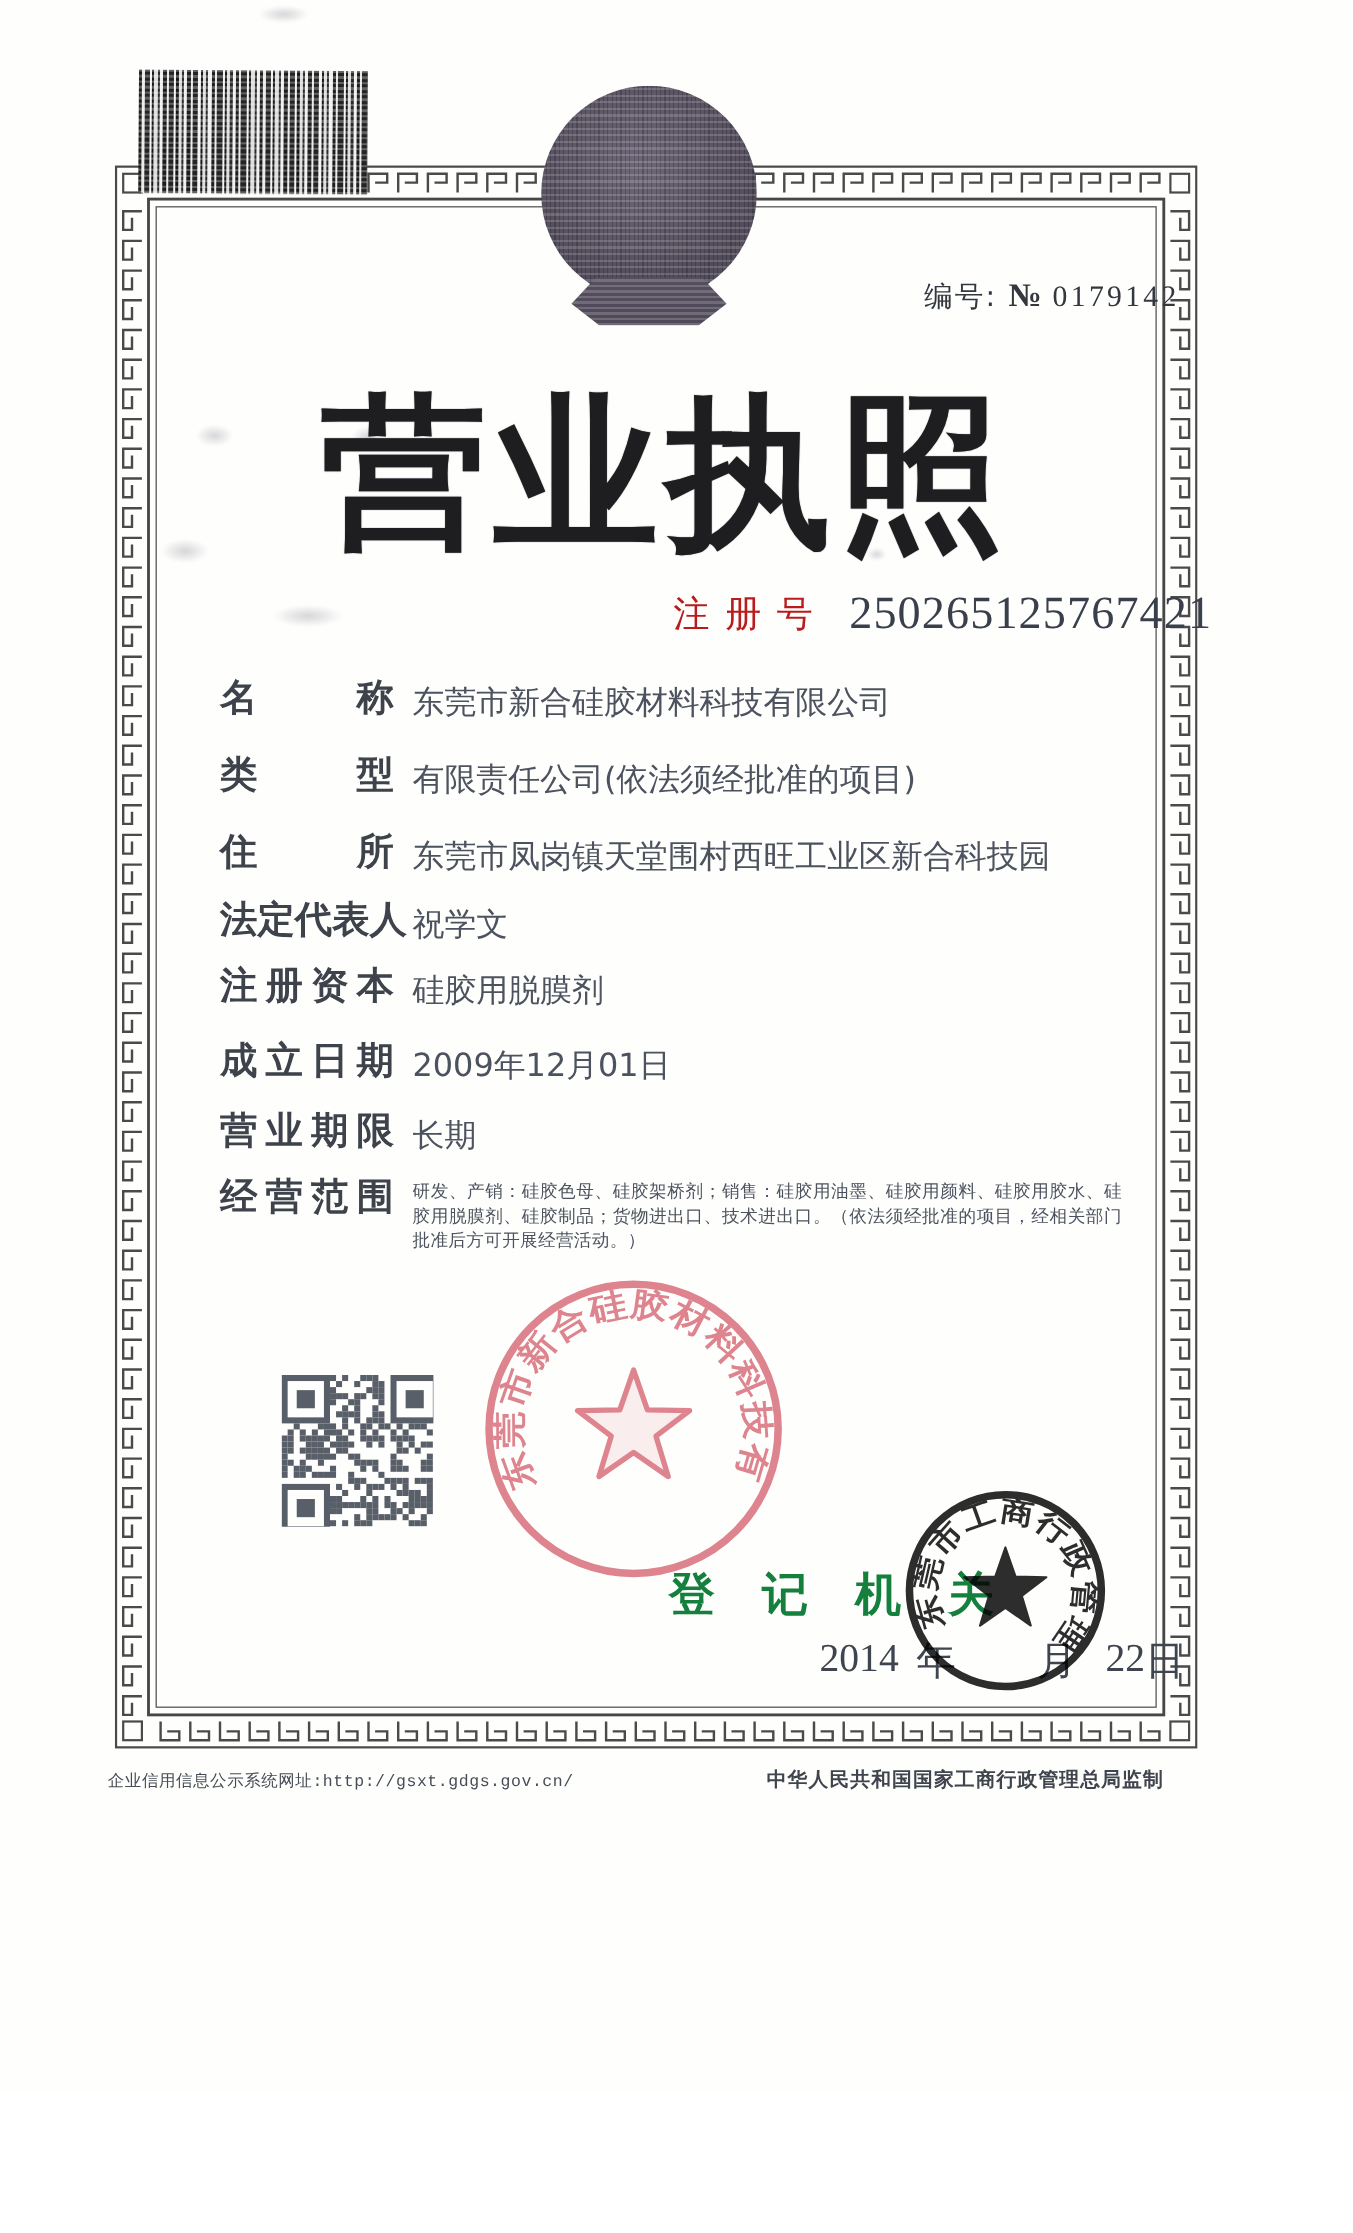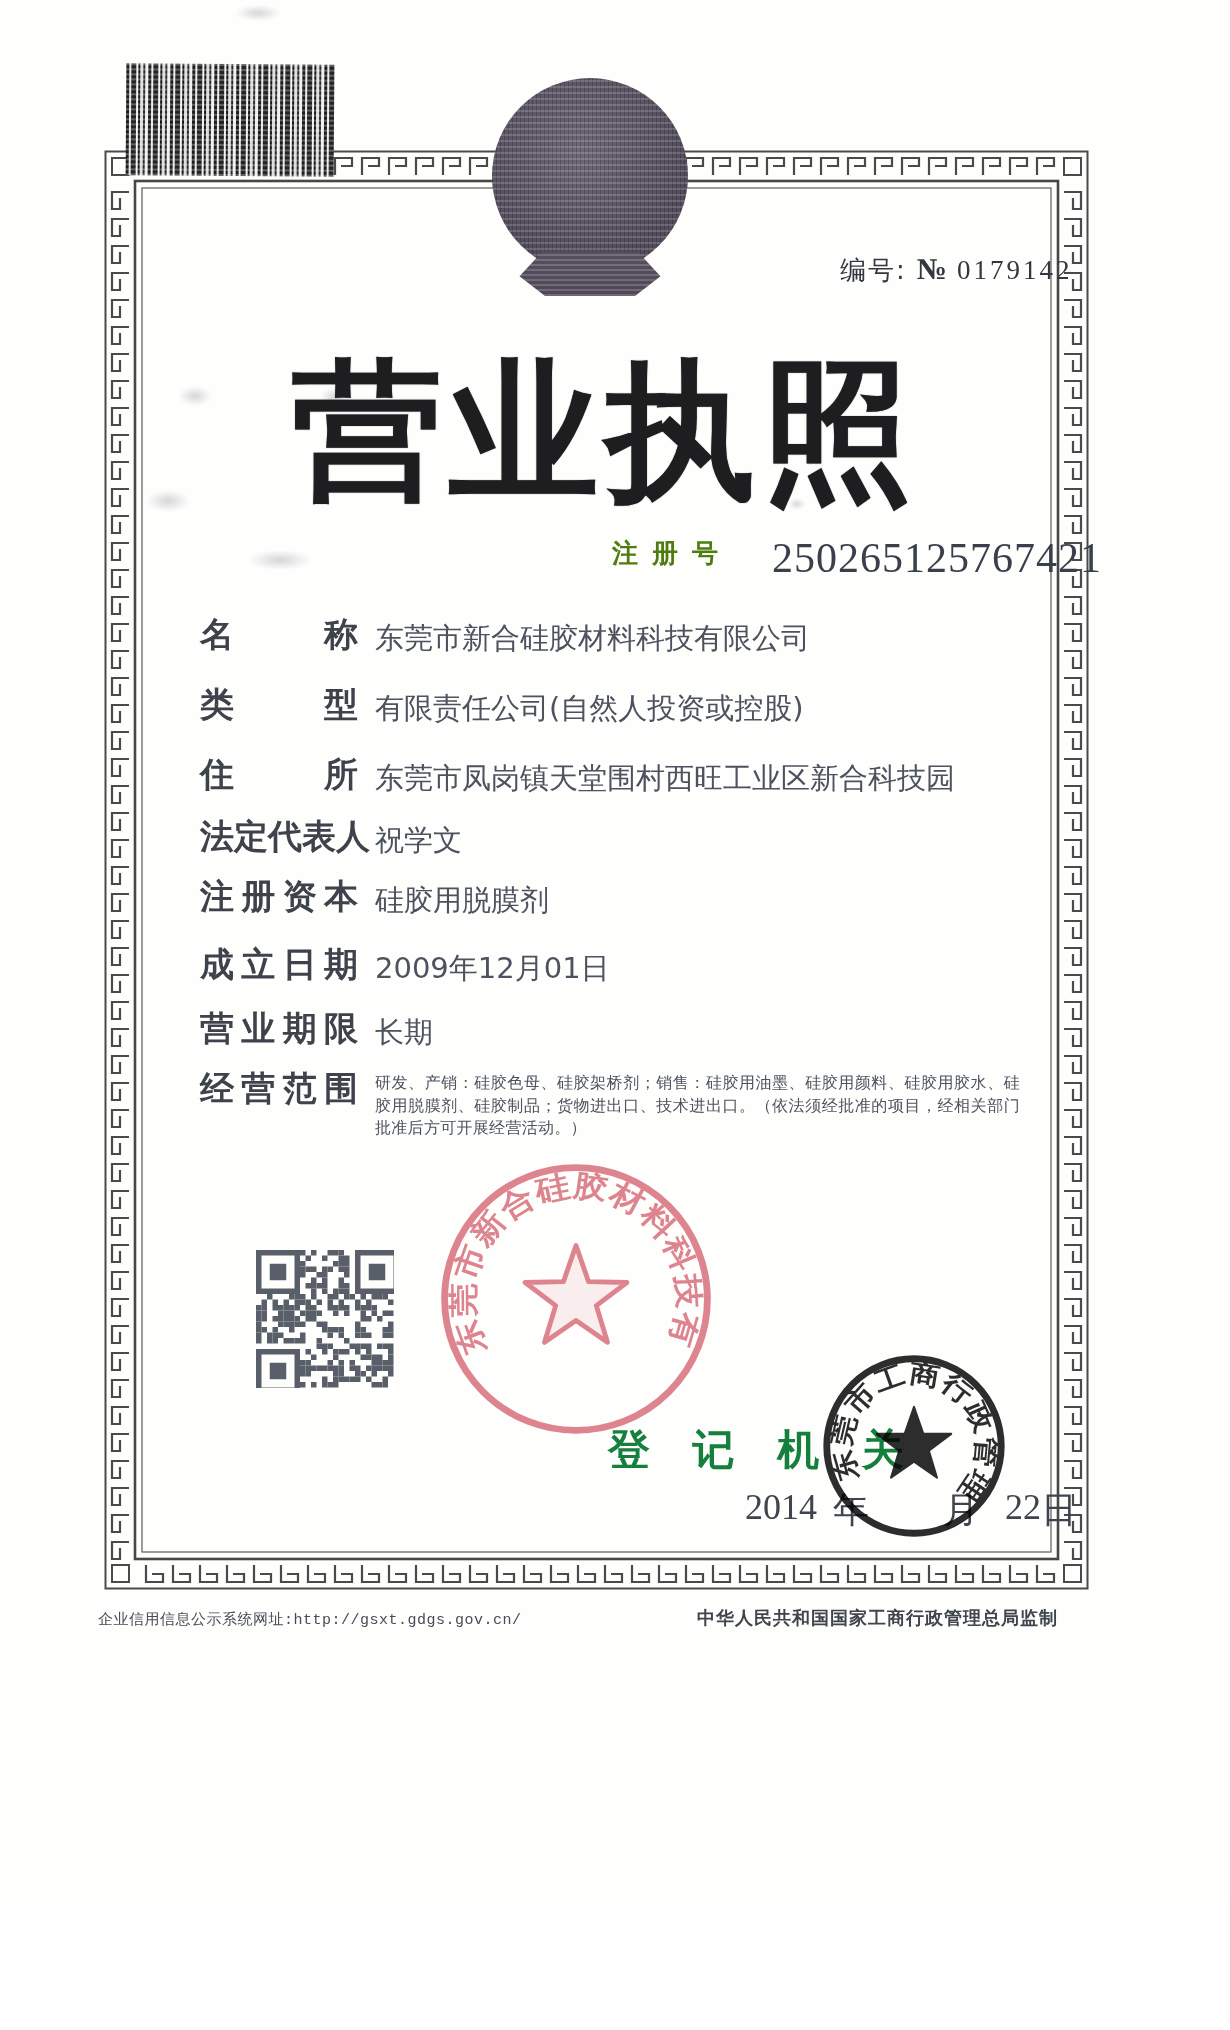--- a/index.html
+++ b/index.html
@@ -42,21 +42,21 @@
   .serial .lbl{font-size:26px;letter-spacing:2px;}
   .serial .numero{font-family:"Liberation Serif","DejaVu Serif",serif;font-weight:bold;font-size:30px;}
   .serial .num{font-family:"Liberation Serif","DejaVu Serif",serif;font-size:27px;letter-spacing:3px;text-align:center;}
   .license-title{
     position:absolute;left:292px;top:348px;width:620px;height:165px;z-index:4;
     display:flex;justify-content:space-between;align-items:center;
     font-size:150px;font-weight:900;color:#1e1e20;line-height:1;
     text-shadow:0 0 1px rgba(30,30,32,.8);
   }
   .reg-row{position:absolute;left:0;top:536px;width:1230px;z-index:4;}
-  .reg-row .rl{position:absolute;left:612px;top:0;font-size:26px;font-weight:700;color:#4d7c0f;letter-spacing:14px;}
+  .reg-row .rl{position:absolute;left:612px;top:0;font-size:33px;font-weight:400;color:#b91c1c;letter-spacing:14px;}
   .reg-row .rv{position:absolute;left:772px;top:-2px;font-size:42px;color:#39404c;
     font-family:"Liberation Serif","DejaVu Serif",serif;letter-spacing:1px;}
   .fields{position:absolute;left:0;top:600px;width:1230px;z-index:4;}
   .frow{position:absolute;left:0;width:1230px;}
   .flabel{position:absolute;left:200px;width:158px;display:flex;justify-content:space-between;
     font-size:34px;font-weight:600;color:#3d424b;line-height:1.1;}
   .fvalue{position:absolute;left:375px;top:5px;width:660px;font-size:29px;color:#4c525e;line-height:1.2;}
   .fvalue.scope{font-size:16px;line-height:1.42;top:2px;width:645px;letter-spacing:.3px;text-align:justify;}
   .registrar{position:absolute;left:608px;top:1422px;z-index:5;font-size:42px;font-weight:600;
     color:#15803d;letter-spacing:14px;}
@@ -128,21 +128,21 @@
           <span>名</span>
           <span>称</span>
         </div>
         <div class="fvalue">东莞市新合硅胶材料科技有限公司</div>
       </div>
       <div class="frow" style="top: 86px;">
         <div class="flabel">
           <span>类</span>
           <span>型</span>
         </div>
-        <div class="fvalue">有限责任公司(自然人投资或控股)</div>
+        <div class="fvalue">有限责任公司(依法须经批准的项目)</div>
       </div>
       <div class="frow" style="top: 156px;">
         <div class="flabel">
           <span>住</span>
           <span>所</span>
         </div>
         <div class="fvalue">东莞市凤岗镇天堂围村西旺工业区新合科技园</div>
       </div>
       <div class="frow" style="top: 218px;">
         <div class="flabel">

